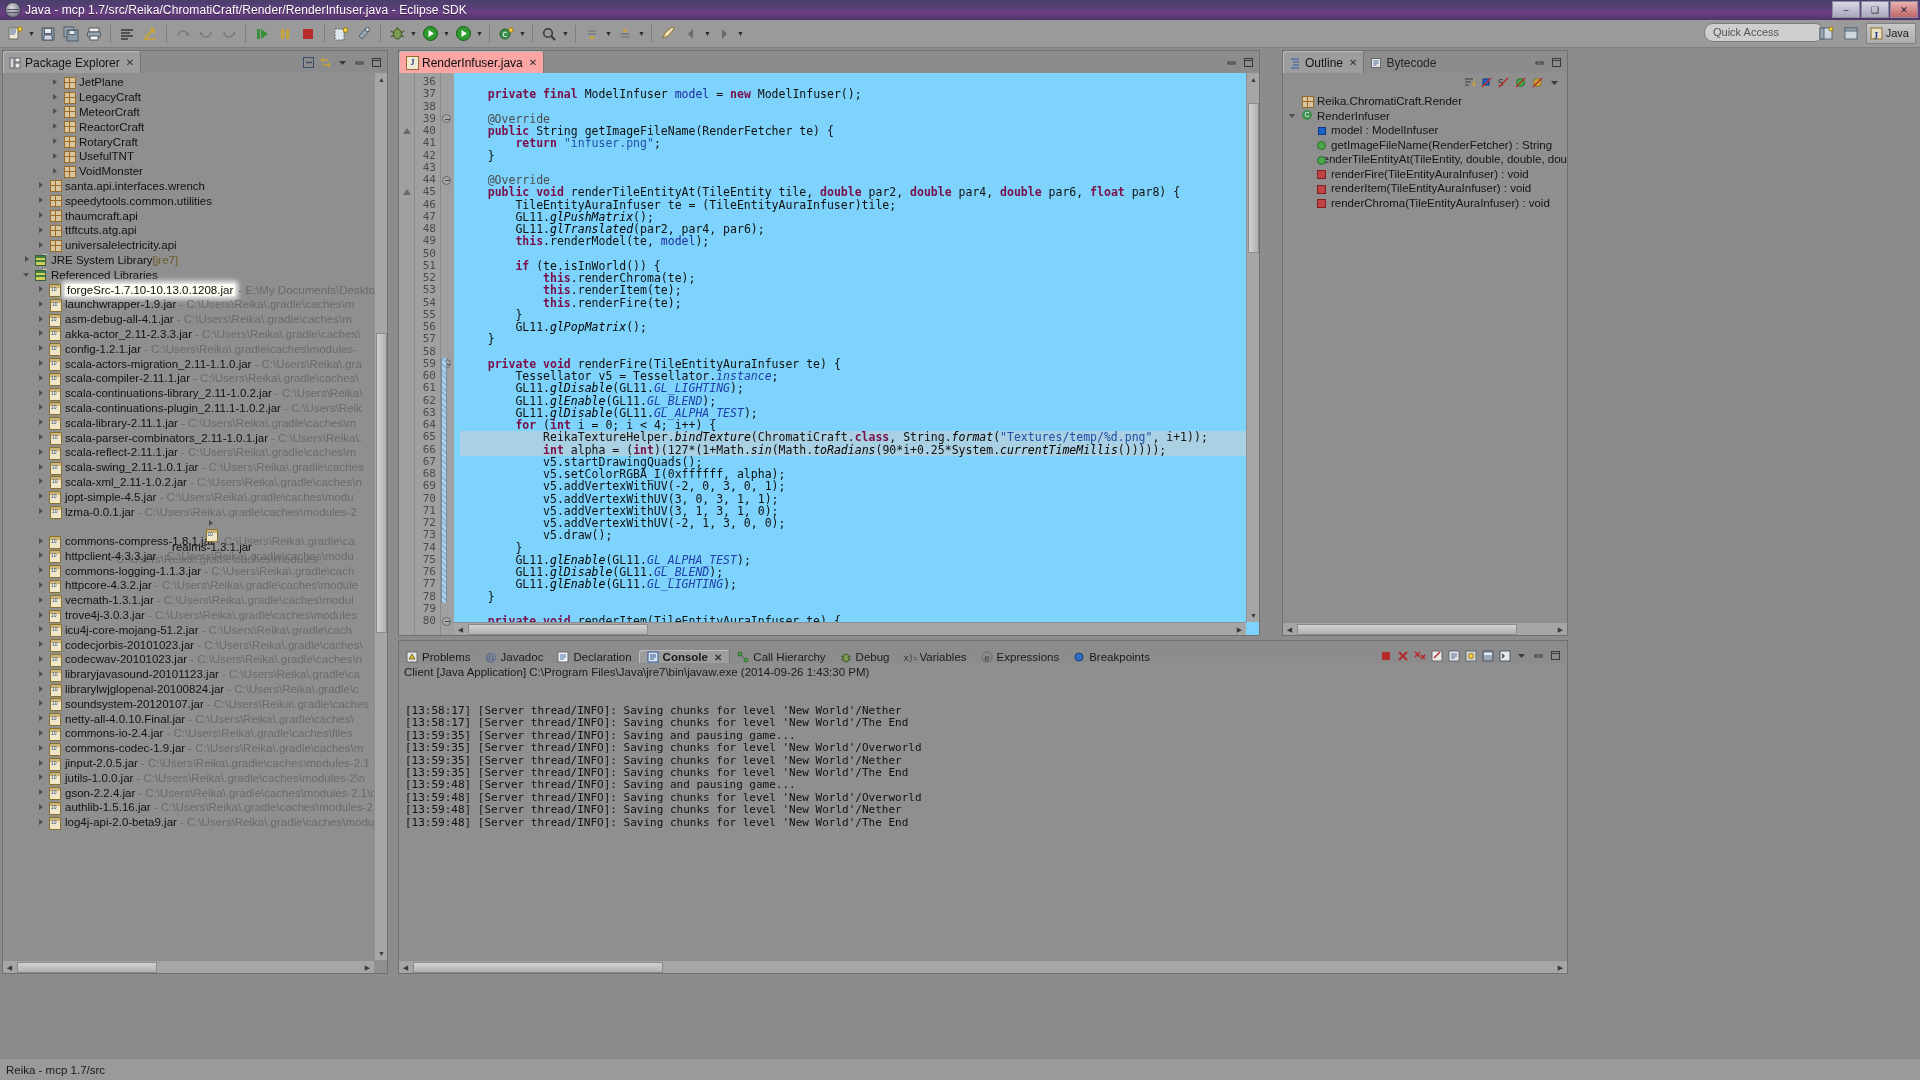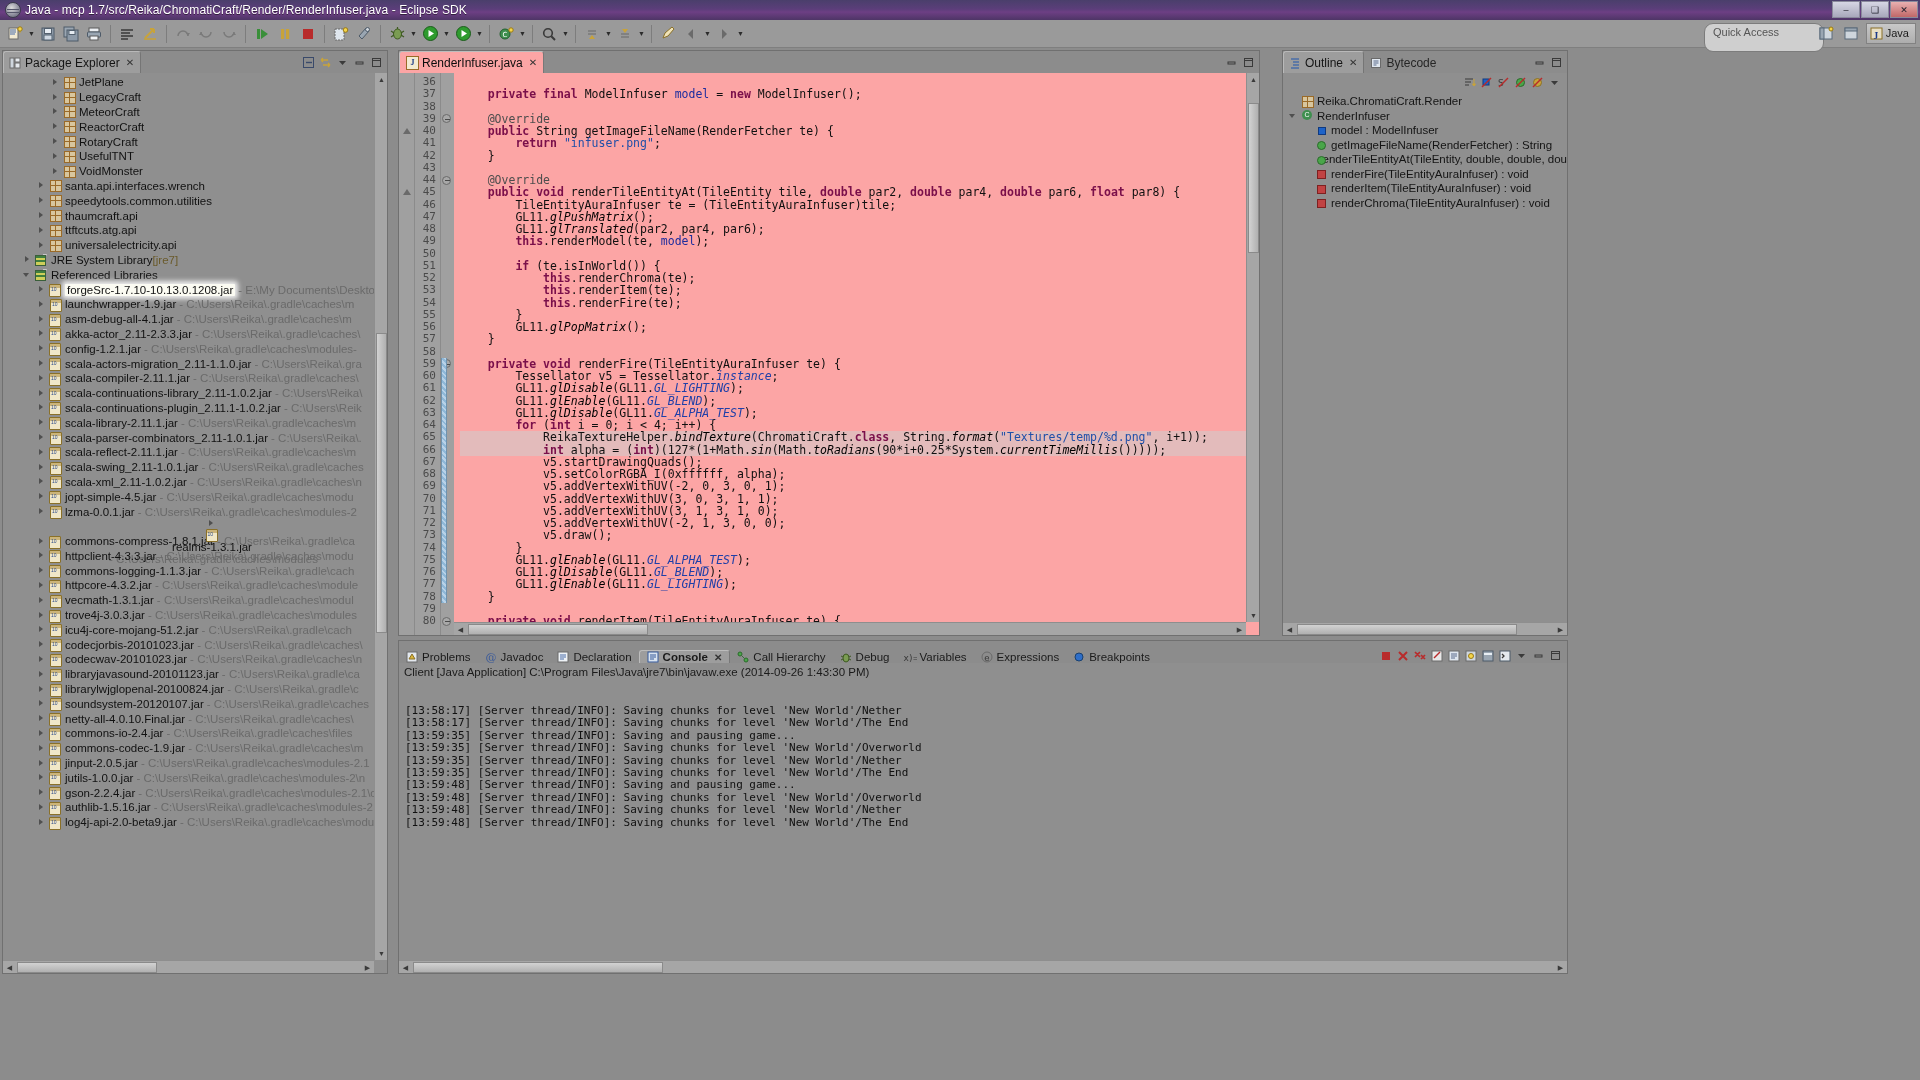--- a/index.html
+++ b/index.html
@@ -66,21 +66,21 @@
     display: flex; align-items: center; gap: 1px;
     padding: 0 4px;
     border-bottom: 1px solid #7f7f7f;
     position: relative;
   }
   .tb-item { width: 22px; height: 22px; display:flex; align-items:center; justify-content:center; }
   .tb-sep { width: 1px; height: 18px; background: #7d7d7d; margin: 0 4px; }
   .tb-caret { width: 9px; height: 22px; display: flex; align-items: center; justify-content: center; font-size: 7px; color: #2b2b2b; }
   .quick-access {
     position: absolute; right: 96px; top: 3px;
-    width: 120px; height: 29px;
+    width: 120px; height: 19px;
     background: #cfcfcf; border: 1px solid #7c7c7c; border-radius: 9px;
     font-size: 11px; color: #555; padding: 0 8px; line-height: 17px;
   }
   .persp-bar { position: absolute; right: 4px; top: 2px; display: flex; align-items: center; gap: 3px; }
   .persp-btn {
     height: 21px; display: flex; align-items: center; gap: 3px;
     padding: 0 6px 0 3px; font-size: 11px; color: #1a1a1a;
     border: 1px solid #828282; background: linear-gradient(to bottom,#c8c8c8,#adadad);
   }
   .persp-icon { width: 13px; height: 13px; display:inline-block; }
@@ -186,21 +186,21 @@
     border-top-left-radius: 3px; border-top-right-radius: 3px;
   }
   .ic-java { width: 12px; height: 13px; position: relative; }
   .ic-java:after{
     content:"J"; position:absolute; left:0; top:0; width:11px; height:12px;
     border:1px solid #9a6a28; background:#f2ead2; color:#1b3a8a; font-size:8px;
     font-family:"Liberation Serif", serif; text-align:center; line-height:11px; font-weight:bold;
   }
   .code-area {
     position: absolute; top: 22px; left: 0; right: 0; bottom: 0;
-    background: #fca5a5; display: flex;
+    background: #7dd3fc; display: flex;
   }
   .marker-col { width: 16px; background: #a0a0a0; border-right: 1px solid #8b8b8b; position: relative; }
   .fold-col   { width: 13px; background: #a0a0a0; position: relative; }
   .num-col    { width: 26px; background: #a0a0a0; border-right: 1px solid #8b8b8b; }
   .code-scroll { flex: 1; position: relative; overflow: hidden; }
   .codelines {
     font-family: "DejaVu Sans Mono", "Liberation Mono", monospace;
     font-size: 11.5px; line-height: 12.25px; white-space: pre;
   }
   .ln { color: #4a4a4a; text-align: right; padding-right: 4px;
@@ -1210,14 +1210,17 @@
         <div class="sbh">
           <div class="arw" style="left:1px;">◀</div>
           <div class="thumb" style="left:14px; width:250px;"></div>
           <div class="arw" style="right:1px;">▶</div>
         </div>
       </div>
     </div>
 
   </div>
 
+  <div class="statusbar">
+    <span>Reika - mcp 1.7/src</span>
+  </div>
 
 </div>
 
 </body></html>

